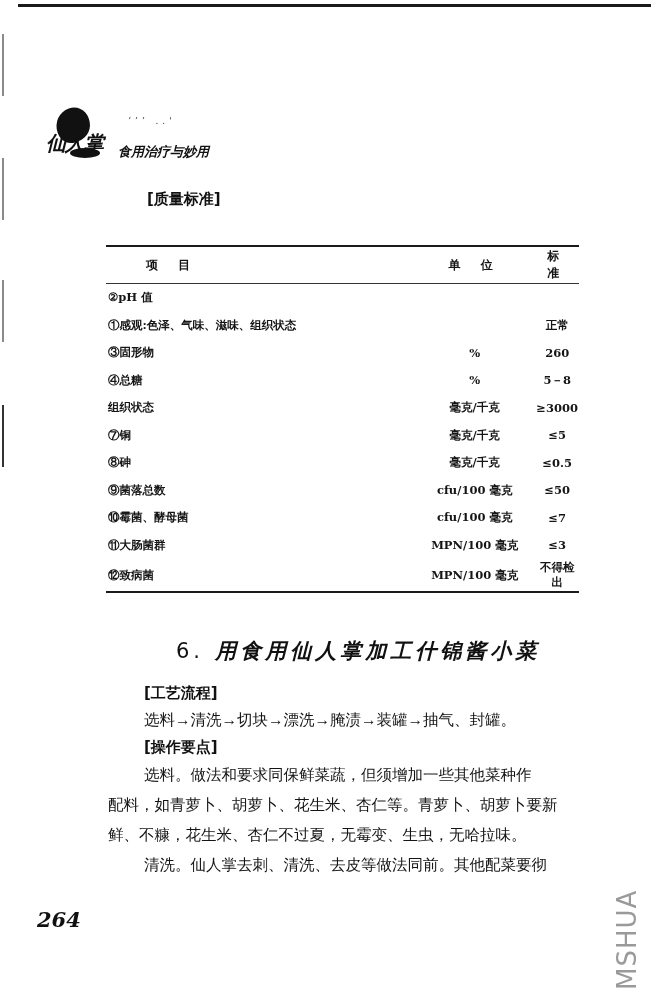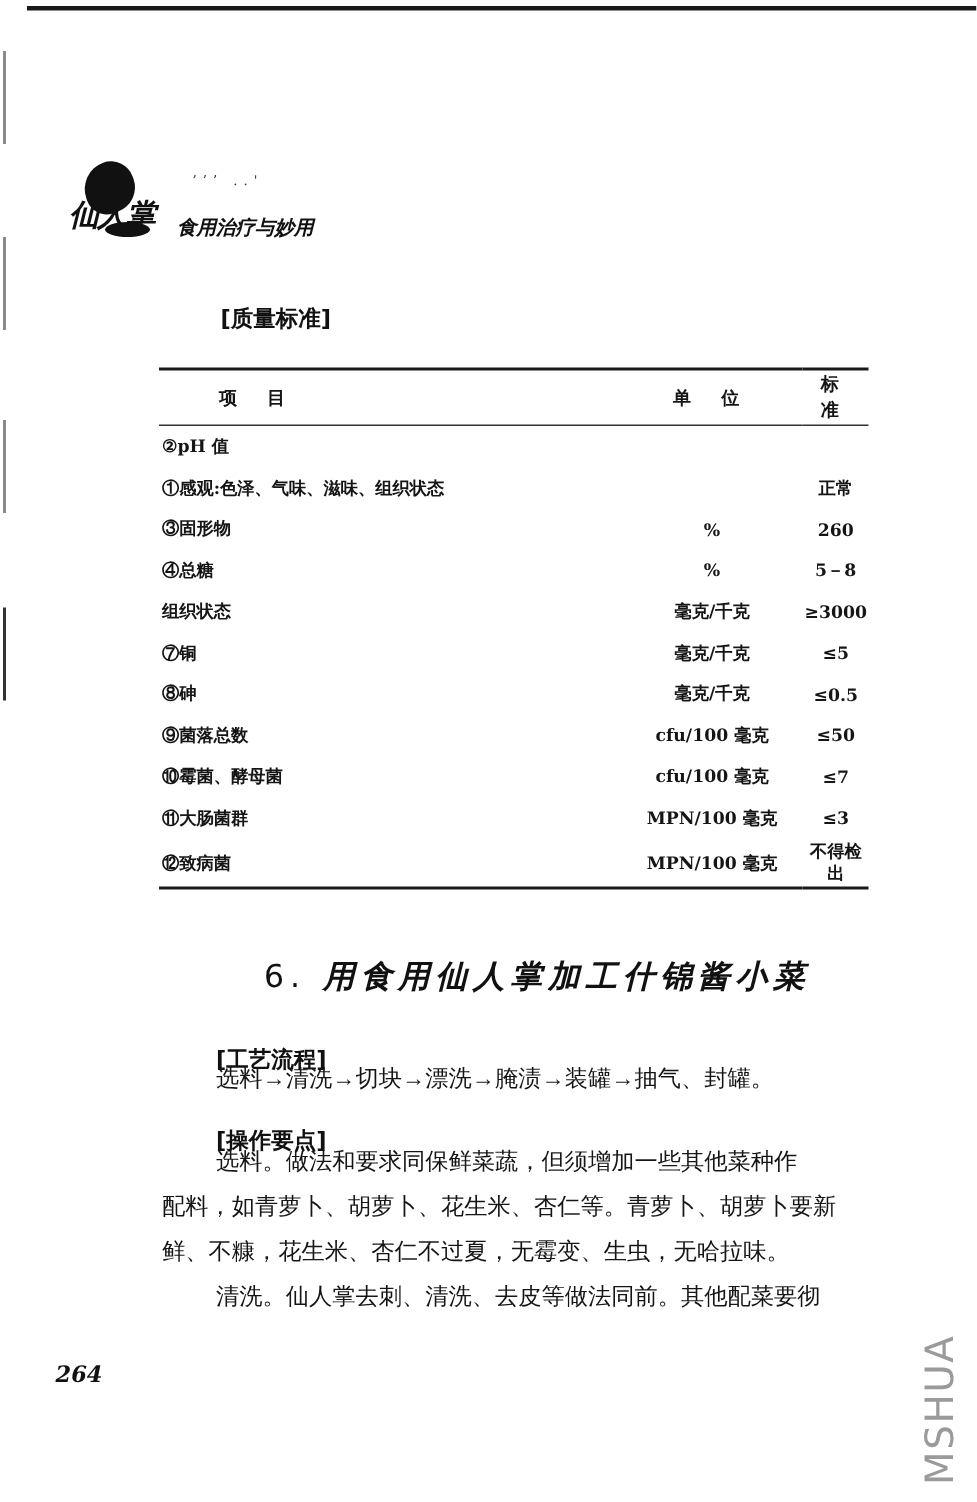--- a/index.html
+++ b/index.html
@@ -29,21 +29,21 @@
   .logo .title-small {
     position: absolute; left: 76px; top: 39px; font-size: 13px; font-weight: bold;
     font-style: italic; color: #111;
   }
   .logo .dots {
     position: absolute; left: 86px; top: 12px; font-size: 9px; color: #333;
     letter-spacing: 4px;
   }
   .section-label {
     position: absolute; font-size: 15px; font-family: "DejaVu Sans", "Liberation Sans", sans-serif;
-    font-weight: bold; color: #111; margin-top: 13px;
+    font-weight: bold; color: #111;
   }
   table.quality {
     position: absolute; left: 106px; top: 245px; width: 473px;
     border-collapse: collapse; font-size: 11.5px;
     border-top: 2px solid #1a1a1a; border-bottom: 2px solid #1a1a1a;
   }
   table.quality th {
     height: 26px; font-weight: bold; border-bottom: 1px solid #333;
     font-size: 12px; letter-spacing: 8px;
   }
@@ -55,21 +55,21 @@
   .heading {
     position: absolute; left: 144px; top: 637px; font-size: 21px; font-weight: bold;
     letter-spacing: 4px; font-style: italic; color: #111; margin-left: 32px;
   }
   .heading .num { font-family: "DejaVu Sans", "Liberation Sans", sans-serif; font-style: normal; font-weight: normal; }
   .body-text {
     position: absolute; font-size: 15.5px; line-height: 26px; color: #151515;
     font-family: Liberation Serif, serif;
   }
   .page-number {
-    position: absolute; left: 37px; top: 907px; font-size: 15px; font-weight: bold;
+    position: absolute; left: 37px; top: 907px; font-size: 21px; font-weight: bold;
     font-style: italic; color: #111;
   }
   .watermark {
     position: absolute; left: 602px; top: 880px; width: 50px; height: 120px;
     font-family: "DejaVu Sans", "Liberation Sans", sans-serif; font-size: 26px; color: #9a9a9a;
     writing-mode: vertical-rl; transform: rotate(180deg); letter-spacing: 1px;
     display: flex; align-items: center; justify-content: center;
   }
 </style>
 </head>

